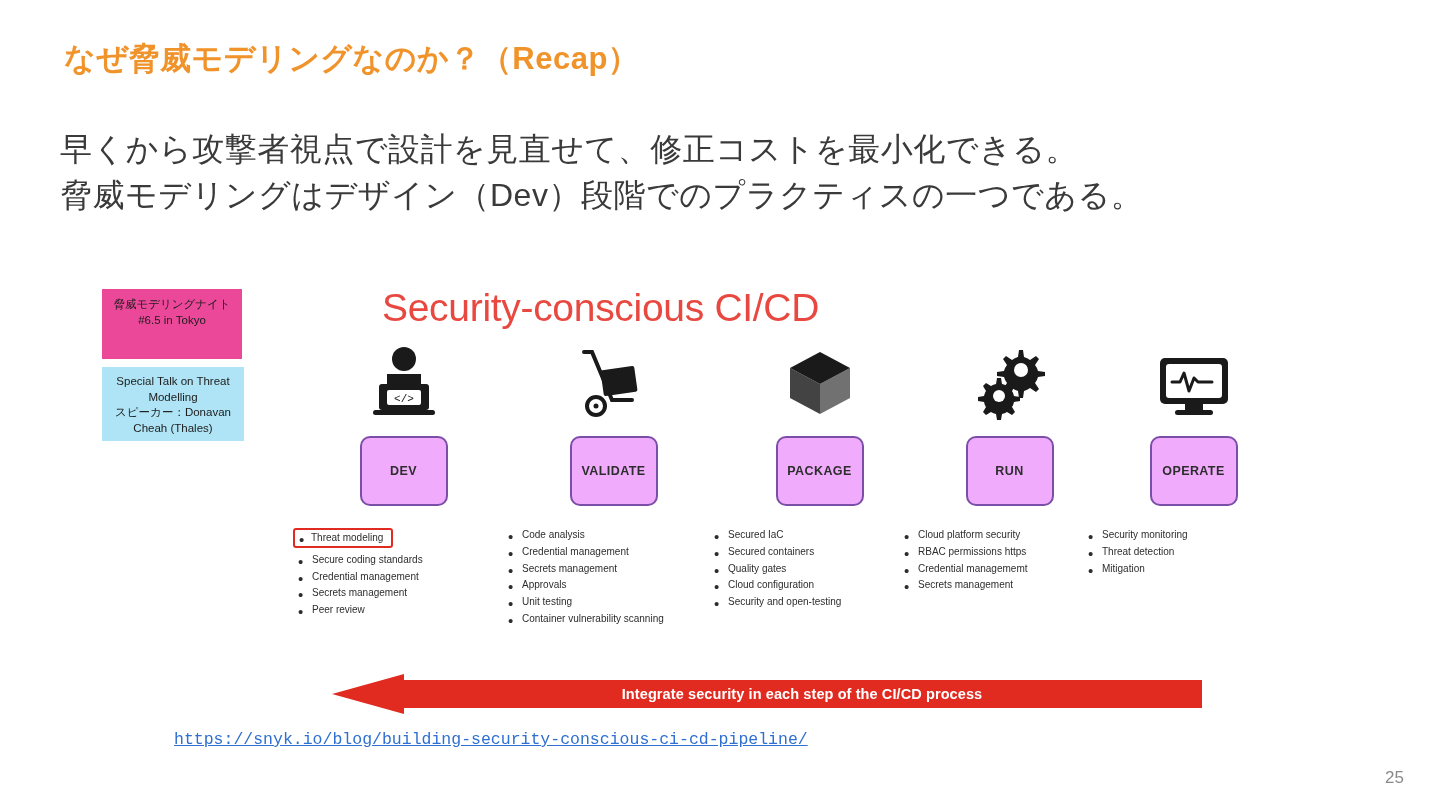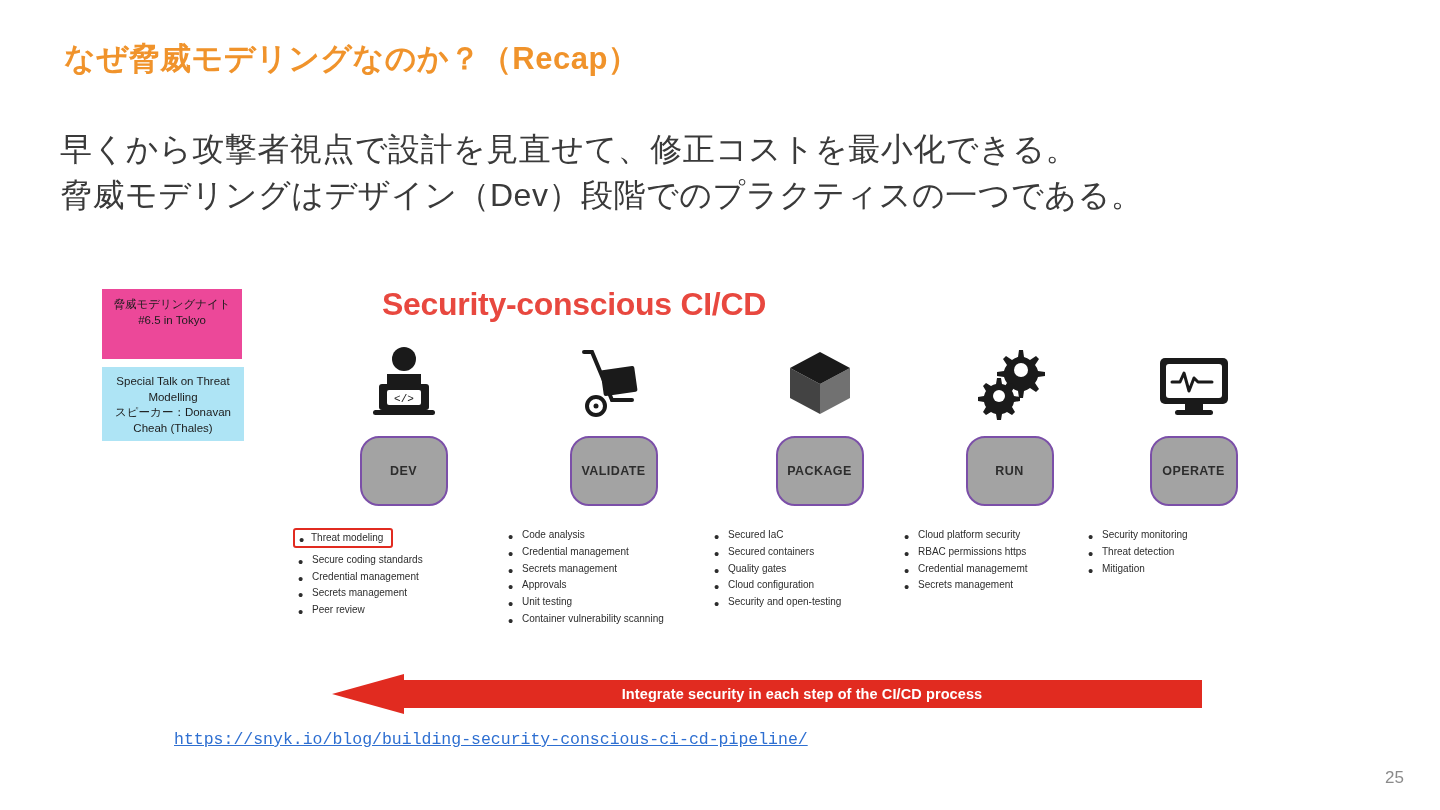--- a/index.html
+++ b/index.html
@@ -73,22 +73,22 @@
     height: 74px;
     background: #aee4f5;
     padding-top: 7px;
   }
 
   
   .fig-heading {
     position: absolute;
     left: 286px;
     top: 16px;
-    font-size: 32px;
-    font-weight: 700;
+    font-size: 39px;
+    font-weight: 400;
     color: #e8483f;
     letter-spacing: -0.3px;
   }
 
   
   .col {
     position: absolute;
     top: 70px;
     width: 215px;
   }
@@ -106,29 +106,29 @@
   }
   .stage-box-wrap {
     display: flex;
     justify-content: center;
     margin-top: 16px;
   }
   .stage-box {
     width: 84px;
     height: 66px;
     border: 2px solid #7b4fa8;
-    border-radius: 19px;
+    border-radius: 10px;
     display: flex;
     align-items: center;
     justify-content: center;
     font-size: 12.5px;
     font-weight: 700;
     color: #2d2d2d;
     letter-spacing: 0.4px;
-    background: #a3a3a3;
+    background: #f0abfc;
   }
   .bullets {
     margin-top: 22px;
     padding: 0;
     list-style: none;
     font-size: 10px;
     color: #2d2d2d;
     line-height: 1.38;
   }
   .bullets li {

